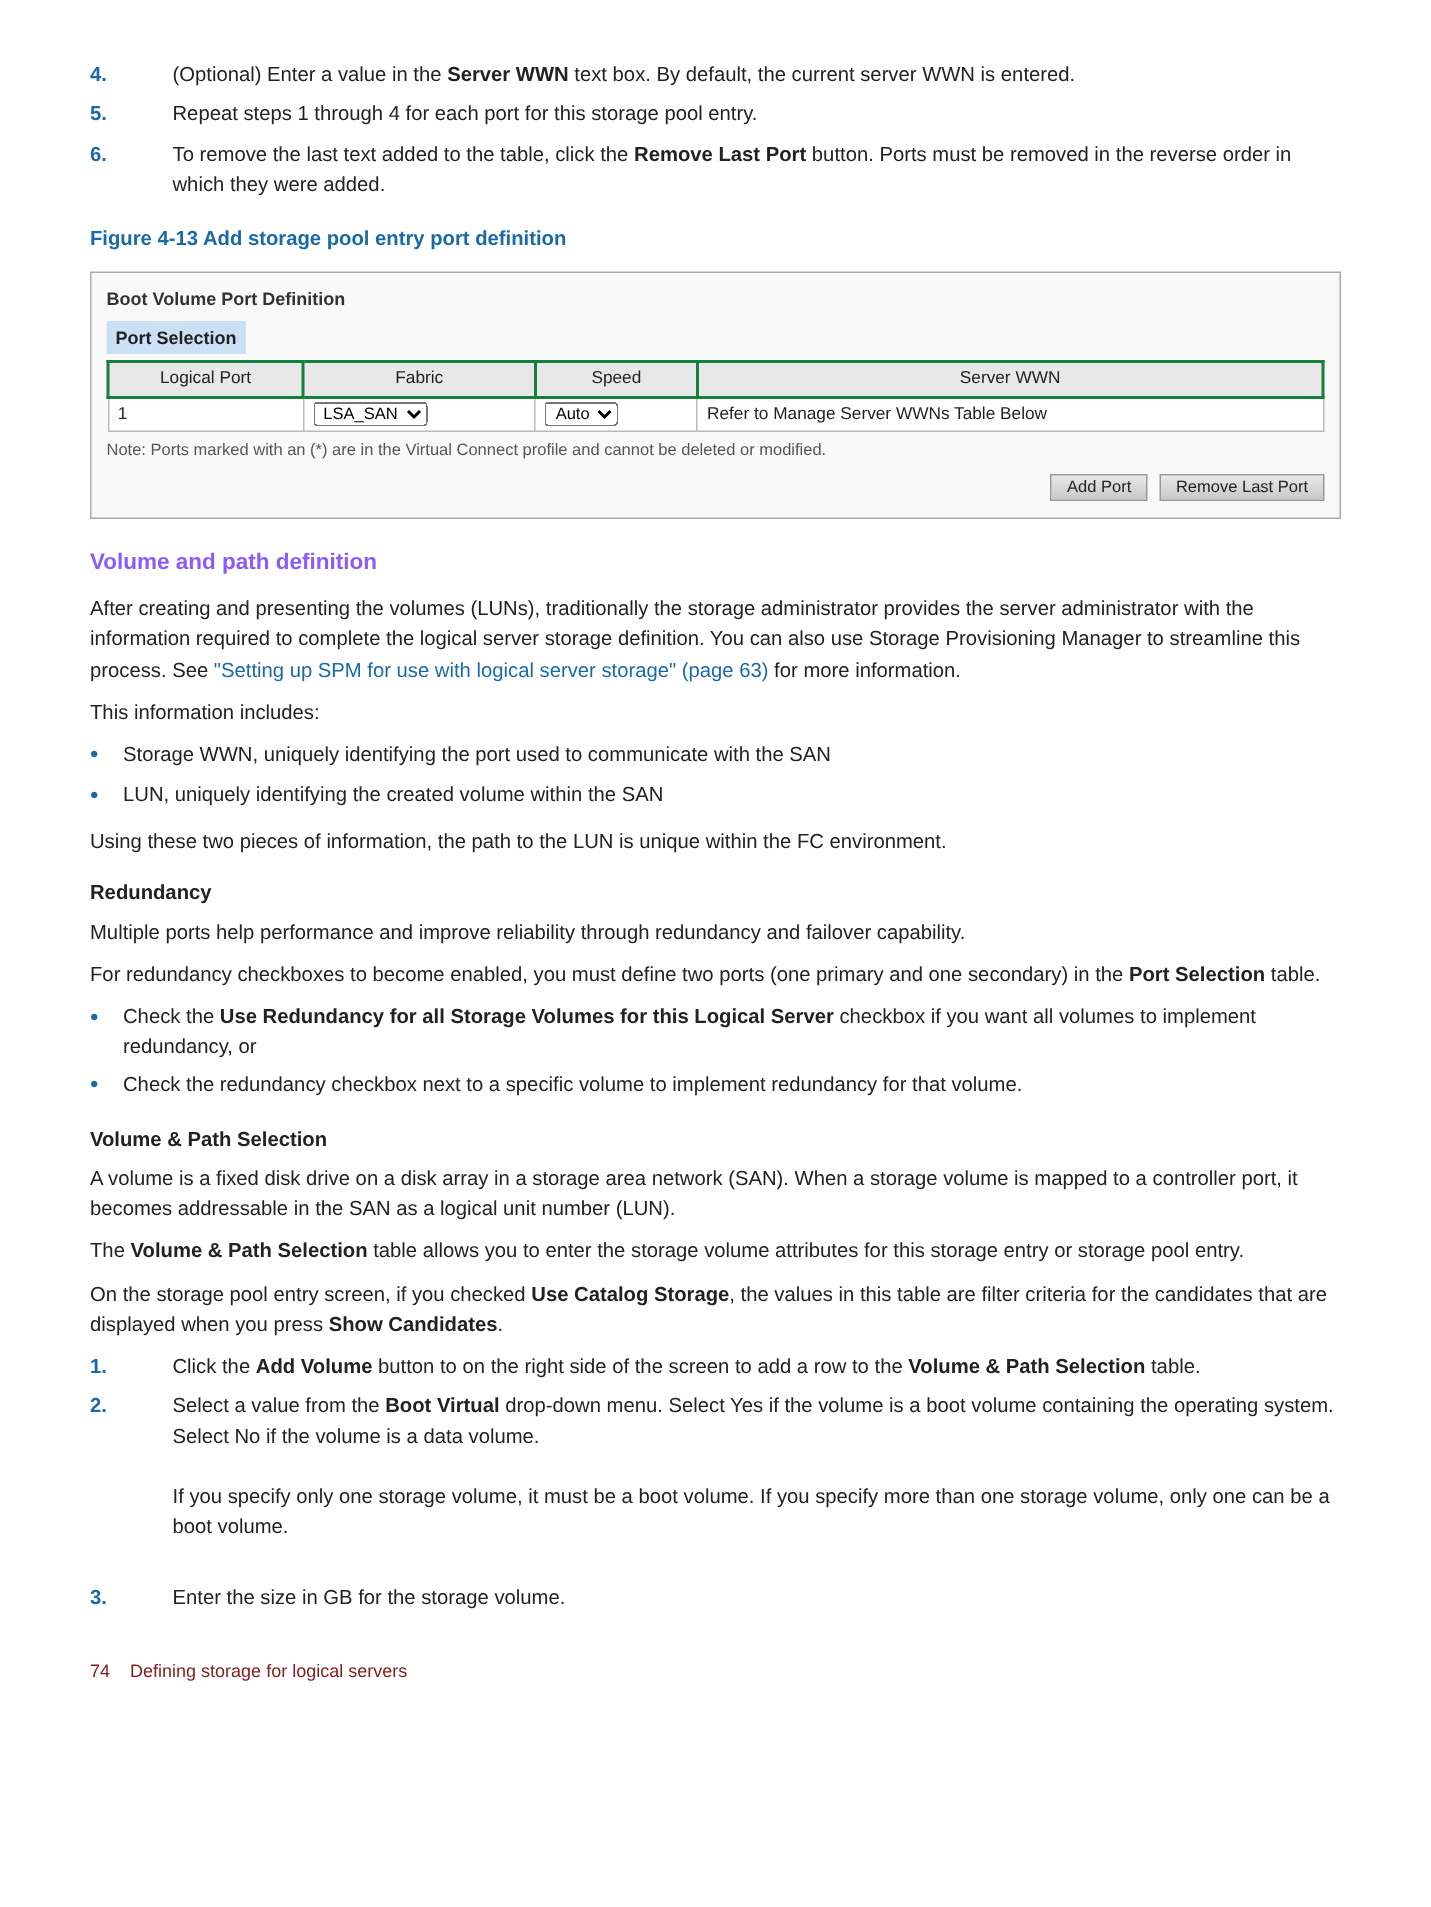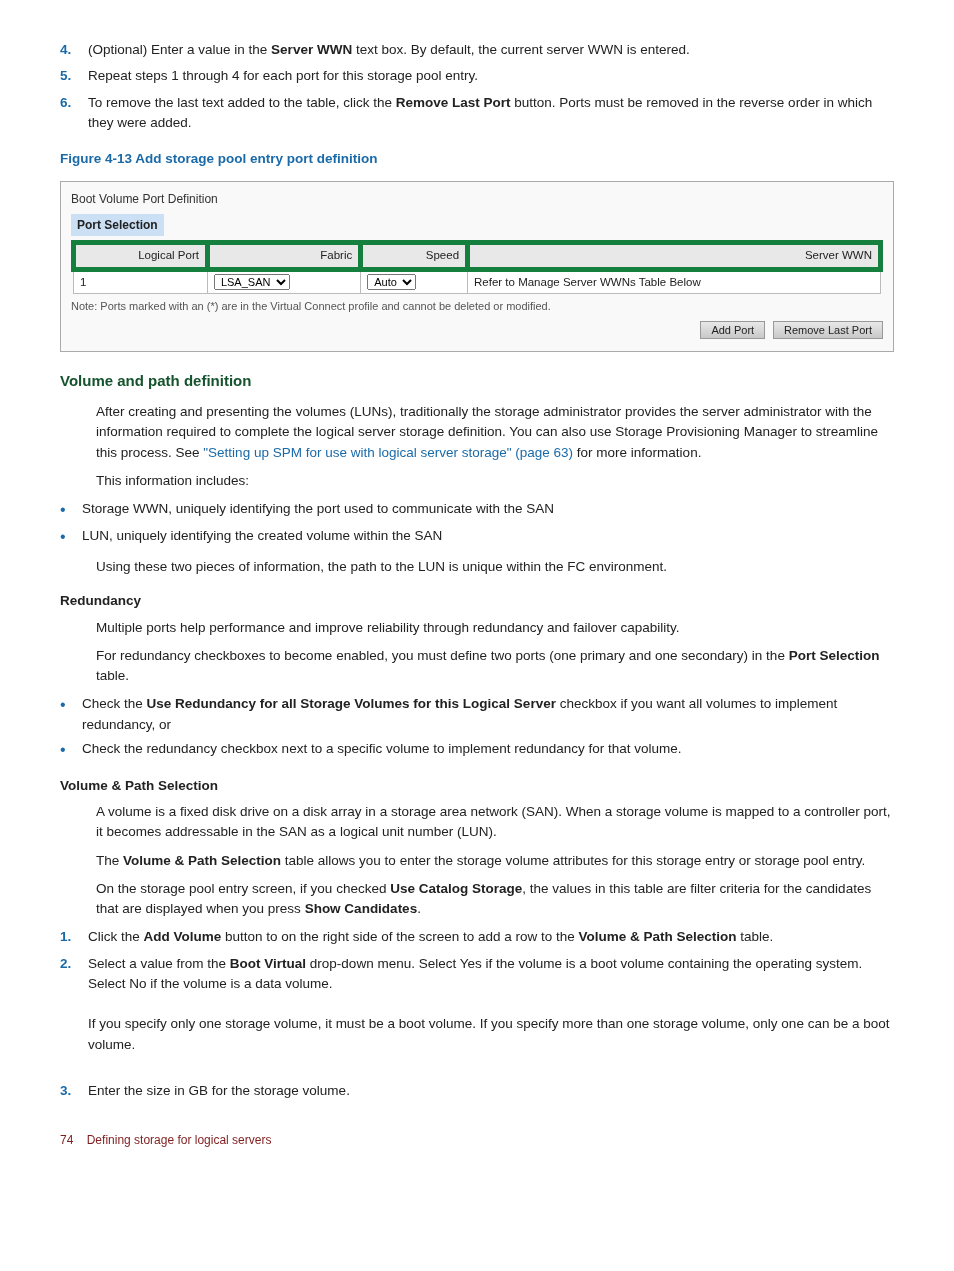--- a/index.html
+++ b/index.html
@@ -22,65 +22,66 @@
       align-items: flex-start;
     }
     .numbered-list li .num {
       color: #1a6aa8;
       font-weight: bold;
       min-width: 28px;
       flex-shrink: 0;
     }
     .numbered-list li .content {
       flex: 1;
+      margin-left: 27px;
     }
     .section-title {
-      color: #14532d;
+      color: #8b5cf6;
       font-size: 15px;
       font-weight: bold;
       margin: 18px 0 10px 0;
     }
     .figure-title {
       color: #1a6aa8;
       font-size: 13.5px;
       font-weight: bold;
       margin: 16px 0 12px 0;
     }
     .figure-box {
       border: 1px solid #aaa;
       padding: 8px 10px 10px 10px;
       margin-bottom: 18px;
       background: #f9f9f9;
     }
     .figure-box .box-title {
       font-size: 12px;
       color: #333;
-      font-weight: normal;
+      font-weight: bold;
       margin-bottom: 6px;
     }
     .port-section-label {
       background: #cce0f5;
       font-size: 12px;
       font-weight: bold;
       padding: 2px 6px;
       margin-bottom: 4px;
       display: inline-block;
       color: #222;
     }
     .port-table {
       width: 100%;
       border-collapse: collapse;
       font-size: 11.5px;
       margin-bottom: 4px;
     }
     .port-table th {
       background: #e8e8e8;
-      border: 5px solid #15803d;
+      border: 2px solid #15803d;
       padding: 2px 6px;
-      text-align: right;
+      text-align: center;
       font-weight: normal;
     }
     .port-table td {
       border: 1px solid #bbb;
       padding: 2px 6px;
       background: #fff;
     }
     .port-table td select {
       font-size: 11px;
       padding: 0 2px;
@@ -99,21 +100,20 @@
       background: linear-gradient(to bottom, #e8e8e8, #c8c8c8);
       border: 1px solid #999;
       padding: 2px 10px;
       font-size: 11px;
       cursor: pointer;
       margin-left: 4px;
       color: #222;
     }
     .body-text {
       margin-bottom: 8px;
-      margin-left: 36px;
     }
     .bullet-list {
       list-style: none;
       padding-left: 0;
       margin: 4px 0 8px 0;
     }
     .bullet-list li {
       display: flex;
       align-items: flex-start;
       margin-bottom: 4px;

